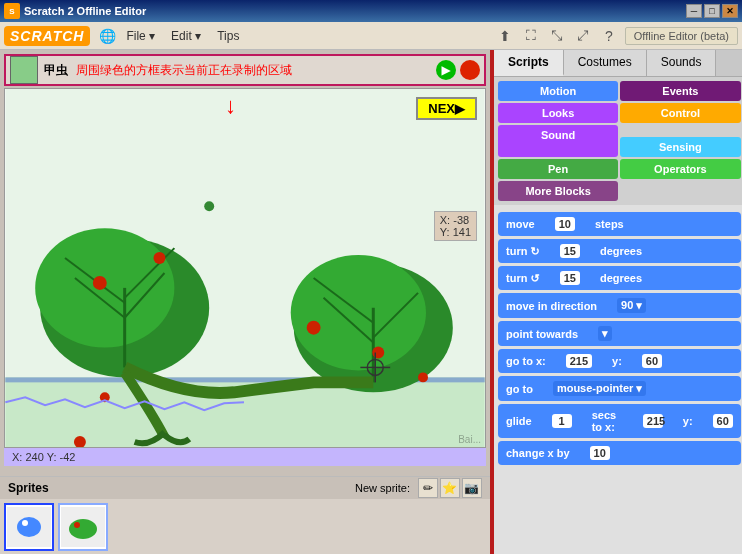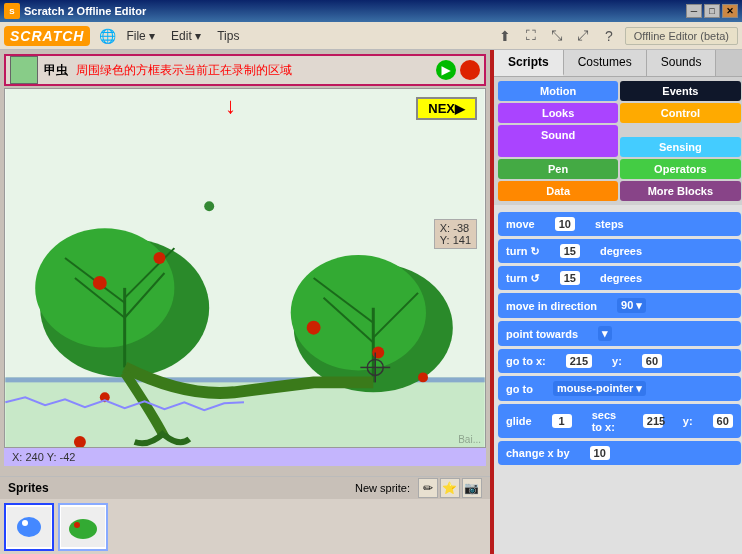--- a/index.html
+++ b/index.html
@@ -170,21 +170,21 @@
     .cat-btn {
       padding: 4px 6px;
       font-size: 11px;
       font-weight: bold;
       cursor: pointer;
       text-align: center;
       border-radius: 3px;
       color: white;
     }
     .cat-motion { background: #4488ff; }
-    .cat-events { background: #0f172a; }
+    .cat-events { background: #701a75; }
     .cat-looks { background: #aa44ff; }
     .cat-control { background: #ffaa00; }
     .cat-sound { background: #aa44ff; }
     .cat-sensing { background: #44ccff; margin-top: 12px; }
     .cat-pen { background: #44aa44; }
     .cat-operators { background: #44cc44; }
     .cat-data { background: #ff8800; }
     .cat-more { background: #884488; }
 
     
@@ -225,21 +225,21 @@
       font-size: 11px;
       display: flex;
       align-items: center;
       gap: 2px;
     }
 
     
     .mouse-xy {
       position: absolute;
       right: 8px;
-      top: 130px;
+      top: 122px;
       background: rgba(220,200,180,0.9);
       border: 1px solid #aaa;
       padding: 2px 5px;
       font-size: 11px;
       color: #333;
     }
 
     
     .watermark {
       position: absolute;
@@ -402,21 +402,20 @@
 
     <div class="categories">
       <div class="cat-btn cat-motion">Motion</div>
       <div class="cat-btn cat-events">Events</div>
       <div class="cat-btn cat-looks">Looks</div>
       <div class="cat-btn cat-control">Control</div>
       <div class="cat-btn cat-sound">Sound</div>
       <div class="cat-btn cat-sensing">Sensing</div>
       <div class="cat-btn cat-pen">Pen</div>
       <div class="cat-btn cat-operators">Operators</div>
-      <div class="cat-btn cat-data">Data</div>
       <div class="cat-btn cat-more">More Blocks</div>
     </div>
 
     <div class="blocks-area">
 
       <div class="block block-motion">
         <span>move</span>
         <span class="block-input">10</span>
         <span>steps</span>
       </div>

